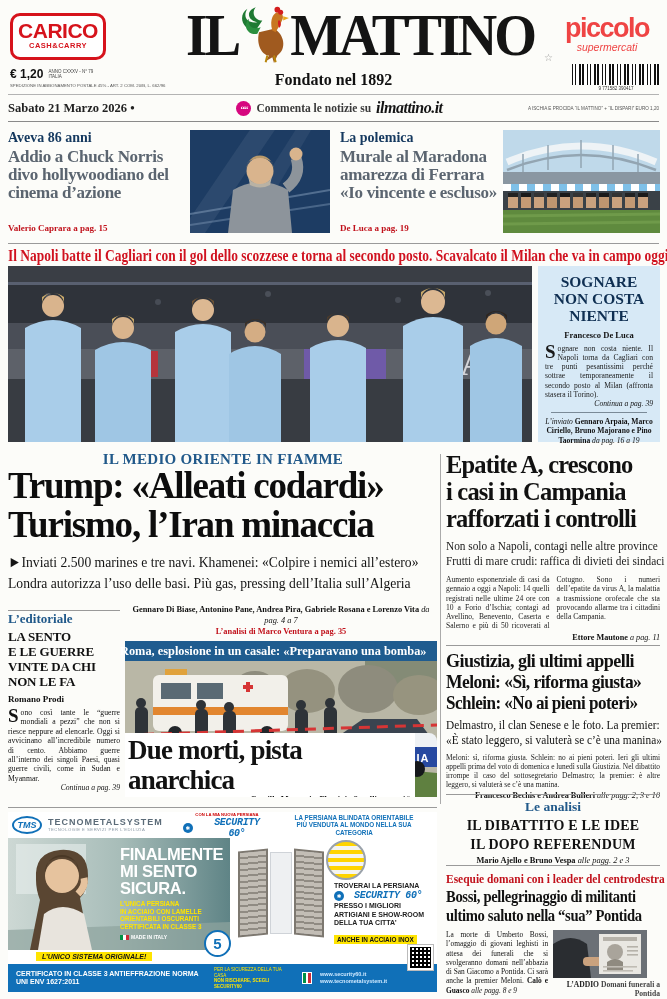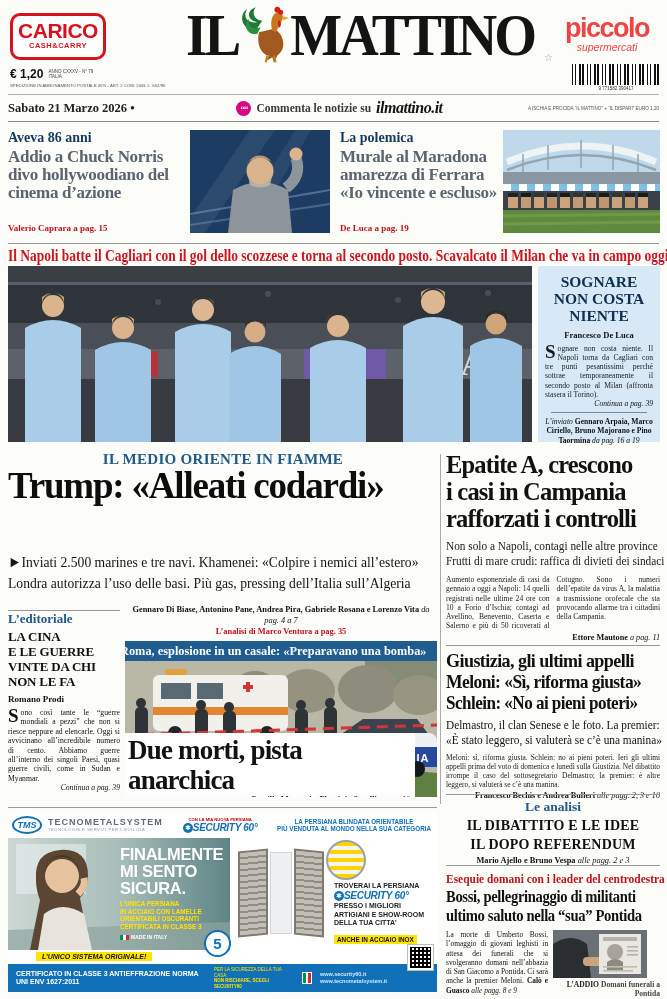--- a/index.html
+++ b/index.html
@@ -122,21 +122,21 @@
 
   
   .ad { left:8px; top:812px; width:429px; height:180px; font-family:"Liberation Sans",sans-serif; background:#fff; }
   .ad-head { display:flex; align-items:center; height:26px; padding:0 4px; gap:6px; }
   .tms-logo { width:30px; height:18px; border:2px solid #1070b8; border-radius:50%; color:#1070b8;
               font-size:9px; font-weight:bold; font-style:italic; text-align:center; line-height:15px; }
   .tms-name { font-size:9px; font-weight:bold; color:#5b6b78; letter-spacing:1px; line-height:9px; }
   .tms-sub { font-size:4.2px; color:#8a98a5; letter-spacing:.5px; }
   .sec-mini { text-align:center; margin-left:14px; }
   .sec-kick { font-size:4.2px; font-weight:bold; color:#c00; }
-  .sec-logo-row { display:flex; align-items:center; gap:0; justify-content:center; }
+  .sec-logo-row { display:flex; align-items:center; gap:10px; justify-content:center;font-family:Liberation Mono, monospace; }
   .sec-ball { width:10px; height:10px; border-radius:50%; background:#1070b8; color:#fff; font-size:7px; line-height:10px; text-align:center; }
   .sec-word { font-size:10px; font-weight:bold; font-style:italic; color:#1070b8; letter-spacing:-.3px; }
   .ad-claim { margin-left:auto; text-align:center; font-size:6.3px; font-weight:bold; color:#1070b8; line-height:7.5px; padding-right:2px; }
   .ad-woman { position:absolute; left:0; top:26px; width:222px; height:112px; overflow:hidden; }
   .ad-big { position:absolute; left:112px; top:8px; width:108px; color:#fff; font-size:16.5px; font-weight:bold; line-height:17px; letter-spacing:-.3px; }
   .ad-usp { position:absolute; left:112px; top:62px; width:106px; color:#ffe400; font-size:6.3px; font-weight:bold; line-height:7.5px; }
   .made { position:absolute; left:112px; top:96px; display:flex; align-items:center; gap:2px; }
   .made .sw { width:9px; height:5px; }
   .made span.txt { color:#fff; font-size:5px; font-weight:bold; }
   .ad-product { position:absolute; left:224px; top:26px; width:98px; height:112px; background:#fff; }
@@ -204,20 +204,21 @@
     <div class="price-row">
       <span class="price-main">€ 1,20</span>
       <span class="price-sub">
         <span>ANNO CXXXV - N° 79</span><br>
         <span>ITALIA</span>
       </span>
     </div>
     <div class="legal">SPEDIZIONE IN ABBONAMENTO POSTALE 45% - ART. 2 COM. 20/B, L. 662/96</div>
   </div>
 
+  <div class="abs founded">Fondato nel 1892</div>
   <div class="abs barcode"></div>
   <div class="abs barcode-num">9 771582 390417</div>
 
   <div class="abs daterow">
     <div class="date-left">Sabato 21 Marzo 2026 •</div>
     <div class="date-center">
       <span class="comment-icon">““</span>
       <span class="comment-txt">Commenta le notizie su</span>
       <span class="site-txt">ilmattino.it</span>
     </div>
@@ -352,20 +353,21 @@
     <div class="inviato">
       <span class="i">L’inviato</span>
       <span class="b">Gennaro Arpaia, Marco Ciriello, Bruno Majorano e Pino Taormina</span>
       <span class="i">da pag. 16 a 19</span>
     </div>
   </div>
 
   <div class="abs mideast-kicker">IL MEDIO ORIENTE IN FIAMME</div>
   <div class="abs mideast-h">
     <div>Trump: «Alleati codardi»</div>
+    <div>Turismo, l’Iran minaccia</div>
   </div>
   <div class="abs mideast-sub">
     <div><span class="fit s88">►Inviati 2.500 marines e tre navi. Khamenei: «Colpire i nemici all’estero»</span></div>
     <div><span class="fit s88">Londra autorizza l’uso delle basi. Più gas, pressing dell’Italia sull’Algeria</span></div>
   </div>
   <div class="abs byline-c mideast-by">
     <div>
       <span class="b">Gennaro Di Biase, Antonino Pane, Andrea Pira, Gabriele Rosana e Lorenzo Vita</span>
       <span class="i">da pag. 4 a 7</span>
     </div>
@@ -402,21 +404,21 @@
     <div class="smallbody">Meloni: sì, riforma giusta. Schlein: no ai pieni poteri. Ieri gli ultimi appelli prima del voto di domenica e lunedì sulla Giustizia. Nel dibattito irrompe il caso del sottosegretario Delmastro; la premier: è altre leggero, si valuterà se c’è una manina.</div>
     <div class="byline-r">
       <span class="b">Francesco Bechis e Andrea Bulleri</span>
       <span class="i">alle pagg. 2, 3 e 10</span>
     </div>
   </div>
 
   <div class="abs editoriale">
     <div class="kick">L’editoriale</div>
     <div class="t">
-      <div>LA CINA</div>
+      <div>LA SENTO</div>
       <div>E LE GUERRE</div>
       <div>VINTE DA CHI</div>
       <div>NON LE FA</div>
     </div>
     <div class="auth">Romano Prodi</div>
     <p class="body"><span class="dropcap">S</span><span>ono così tante le “guerre mondiali a pezzi” che non si riesce neppure ad elencarle. Oggi si avvicinano all’incredibile numero di cento. Abbiamo guerre all’interno dei singoli Paesi, quasi guerre civili, come in Sudan e Myanmar.</span></p>
     <div class="cont">Continua a pag. 39</div>
   </div>
 
   <div class="abs roma-bar">

